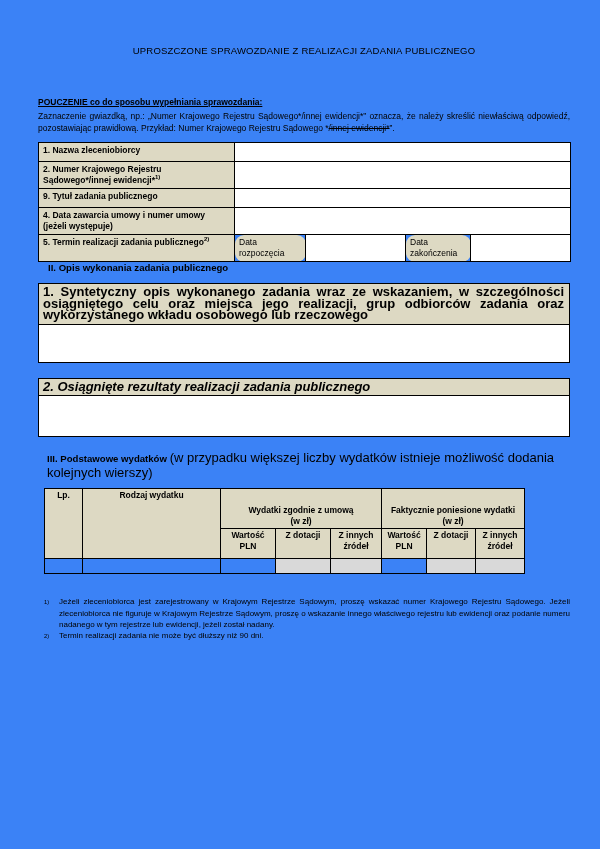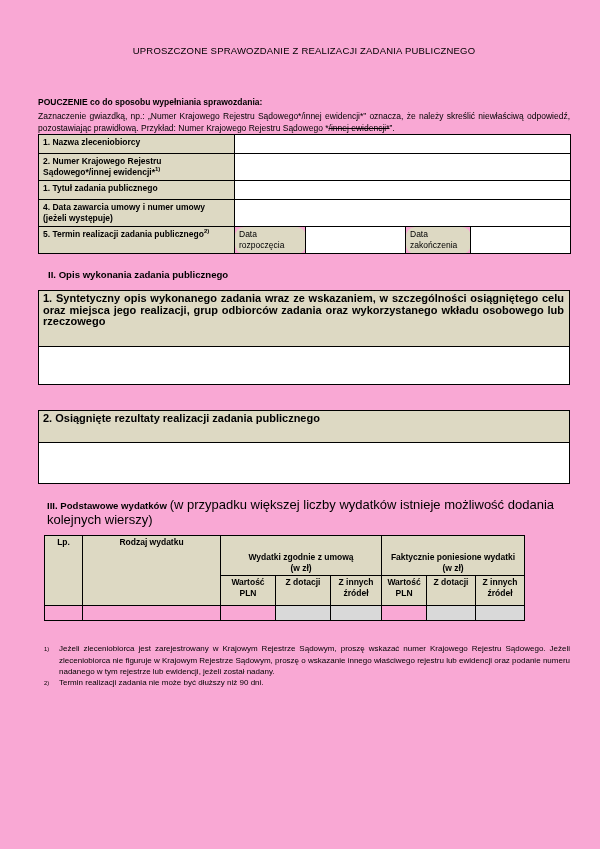--- a/index.html
+++ b/index.html
@@ -5,60 +5,61 @@
   :root{
     --beige:#ddd9c3;
     --gray:#d9d9d9;
     --line:#000;
   }
   *{box-sizing:border-box;}
   html,body{margin:0;padding:0;background:#fff;}
   .page{
     position:relative;
     width:600px;height:849px;
-    background:#f9a8d4;color:#000;
+    background:#3b82f6;color:#000;
     font-family:"Liberation Sans",sans-serif;
     padding:45px 30px 0 38px;
     overflow:hidden;
   }
   .title{
     text-align:center;
     font-size:9.5px;
     font-weight:normal;
     letter-spacing:.2px;
   }
   .pouczenie-h{
     margin-top:41px;
     font-size:8.5px;
     font-weight:bold;
+    text-decoration:underline;
     display:inline-block;
   }
   p.body{
     font-size:8.5px;
     line-height:11.6px;
     text-align:justify;
     margin:2px 0 0 0;
   }
   .strike{text-decoration:line-through;}
   .sec-heading{
     font-size:9.6px;
     font-weight:bold;
     margin:0;
   }
   #sec1-heading{margin-top:21px;padding-left:9px;}
-  #sec2-heading{margin-top:15px;padding-left:10px;}
+  #sec2-heading{padding-left:10px;}
   #sec3-heading{margin-top:13px;padding-left:9px;}
   .sec-note{font-weight:normal;font-size:13px;}
 
   
   table.t1{
     border-collapse:collapse;
     table-layout:fixed;
     width:532px;
-    margin-top:0;
+    margin-top:8px;
     padding-left:12px;
   }
   table.t1 td{
     border:1px solid var(--line);
     font-size:8.5px;
     line-height:11px;
     padding:2px 4px;
     vertical-align:top;
   }
   table.t1 td.lbl{
@@ -75,29 +76,29 @@
 
   
   .box{
     width:532px;
     border:1px solid var(--line);
     margin-top:10px;
   }
   .box-h{
     background:var(--beige);
     border-bottom:1px solid var(--line);
-    font-size:11px;
+    font-size:13px;
     font-weight:bold;
     line-height:11.5px;
     text-align:justify;
-    padding:2px 5px 18px 4px;
+    padding:2px 5px 3px 4px;
   }
   .box-b{background:#fff;}
   #box1-body{height:37px;}
-  #box2 {margin-top:25px;}
+  #box2 {margin-top:15px;font-style:italic;}
   #box2-body{height:40px;}
 
   
   table.t3{
     border-collapse:collapse;
     table-layout:fixed;
     width:480px;
     margin:8px 0 0 6px;
   }
   table.t3 th, table.t3 td{
@@ -161,21 +162,21 @@
     <tbody>
         <tr style="height:19px">
       <td class="lbl">1. Nazwa zleceniobiorcy</td>
       <td class="val" colspan="4"></td>
     </tr>
     <tr style="height:27px">
       <td class="lbl"><span>2. Numer Krajowego Rejestru Sądowego*/innej ewidencji*</span><sup>1)</sup></td>
       <td class="val" colspan="4"></td>
     </tr>
     <tr style="height:19px">
-      <td class="lbl">1. Tytuł zadania publicznego</td>
+      <td class="lbl">9. Tytuł zadania publicznego</td>
       <td class="val" colspan="4"></td>
     </tr>
     <tr style="height:27px">
       <td class="lbl">4. Data zawarcia umowy i numer umowy (jeżeli występuje)</td>
       <td class="val" colspan="4"></td>
     </tr>
     <tr style="height:26px">
       <td class="lbl"><span>5. Termin realizacji zadania publicznego</span><sup>2)</sup></td>
       <td class="sublbl">Data rozpoczęcia</td>
       <td class="val"></td>

